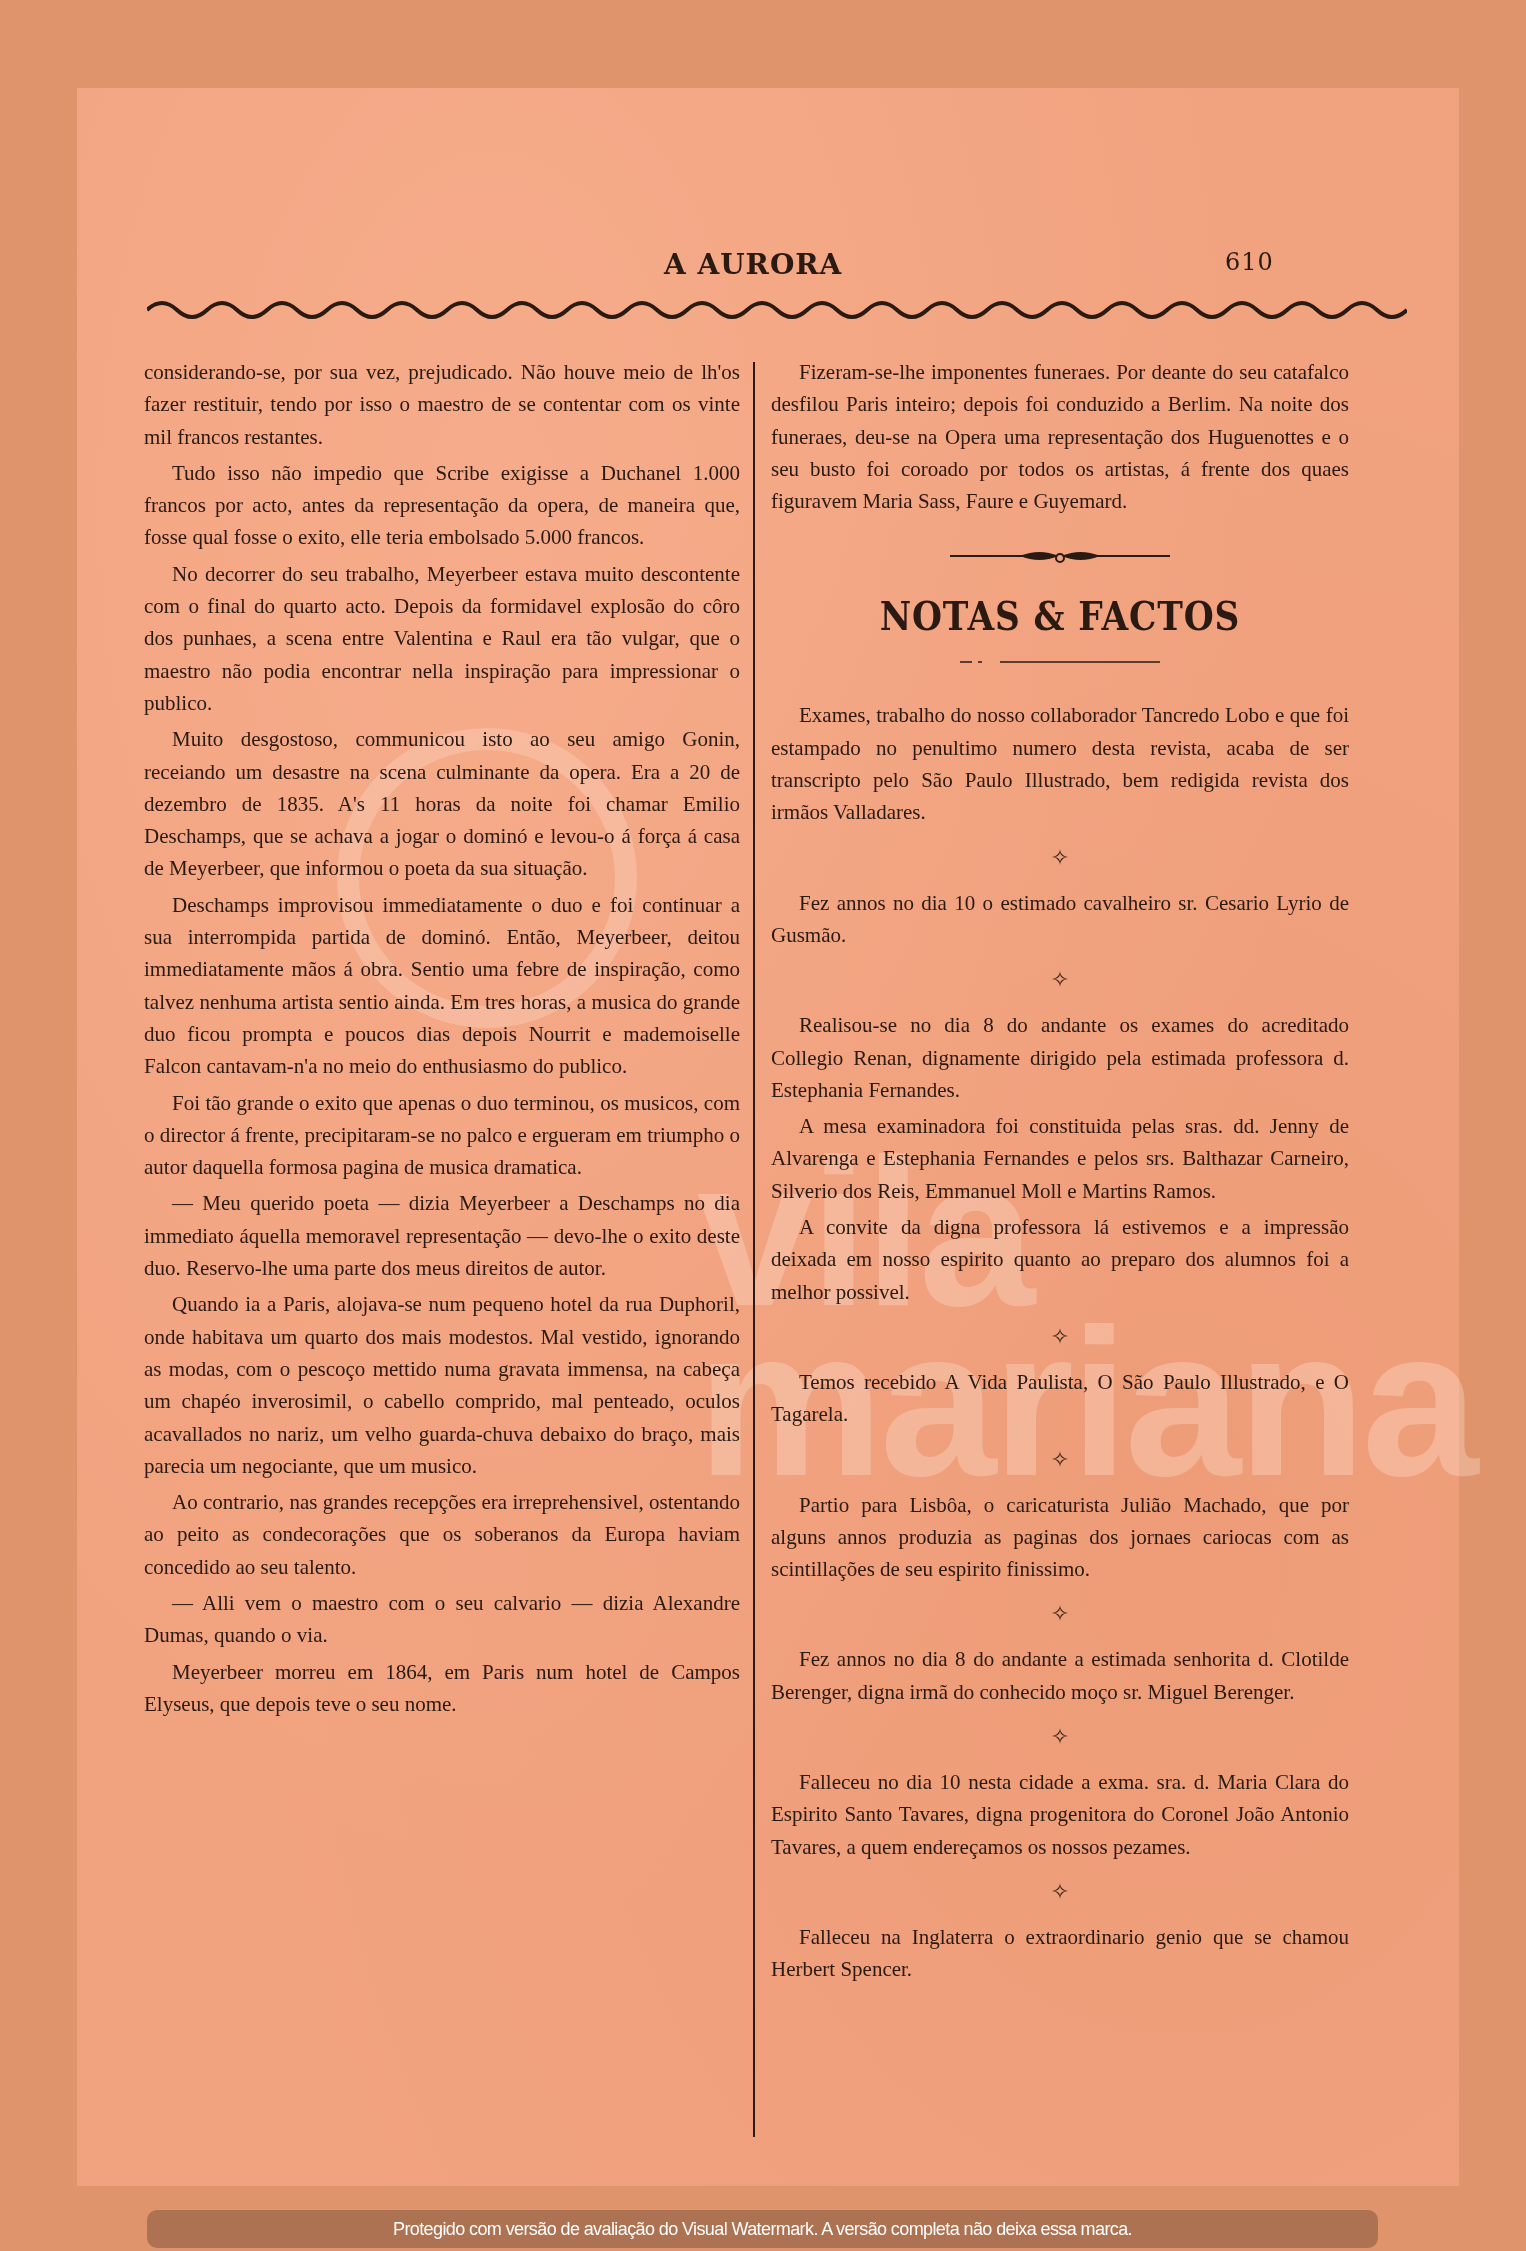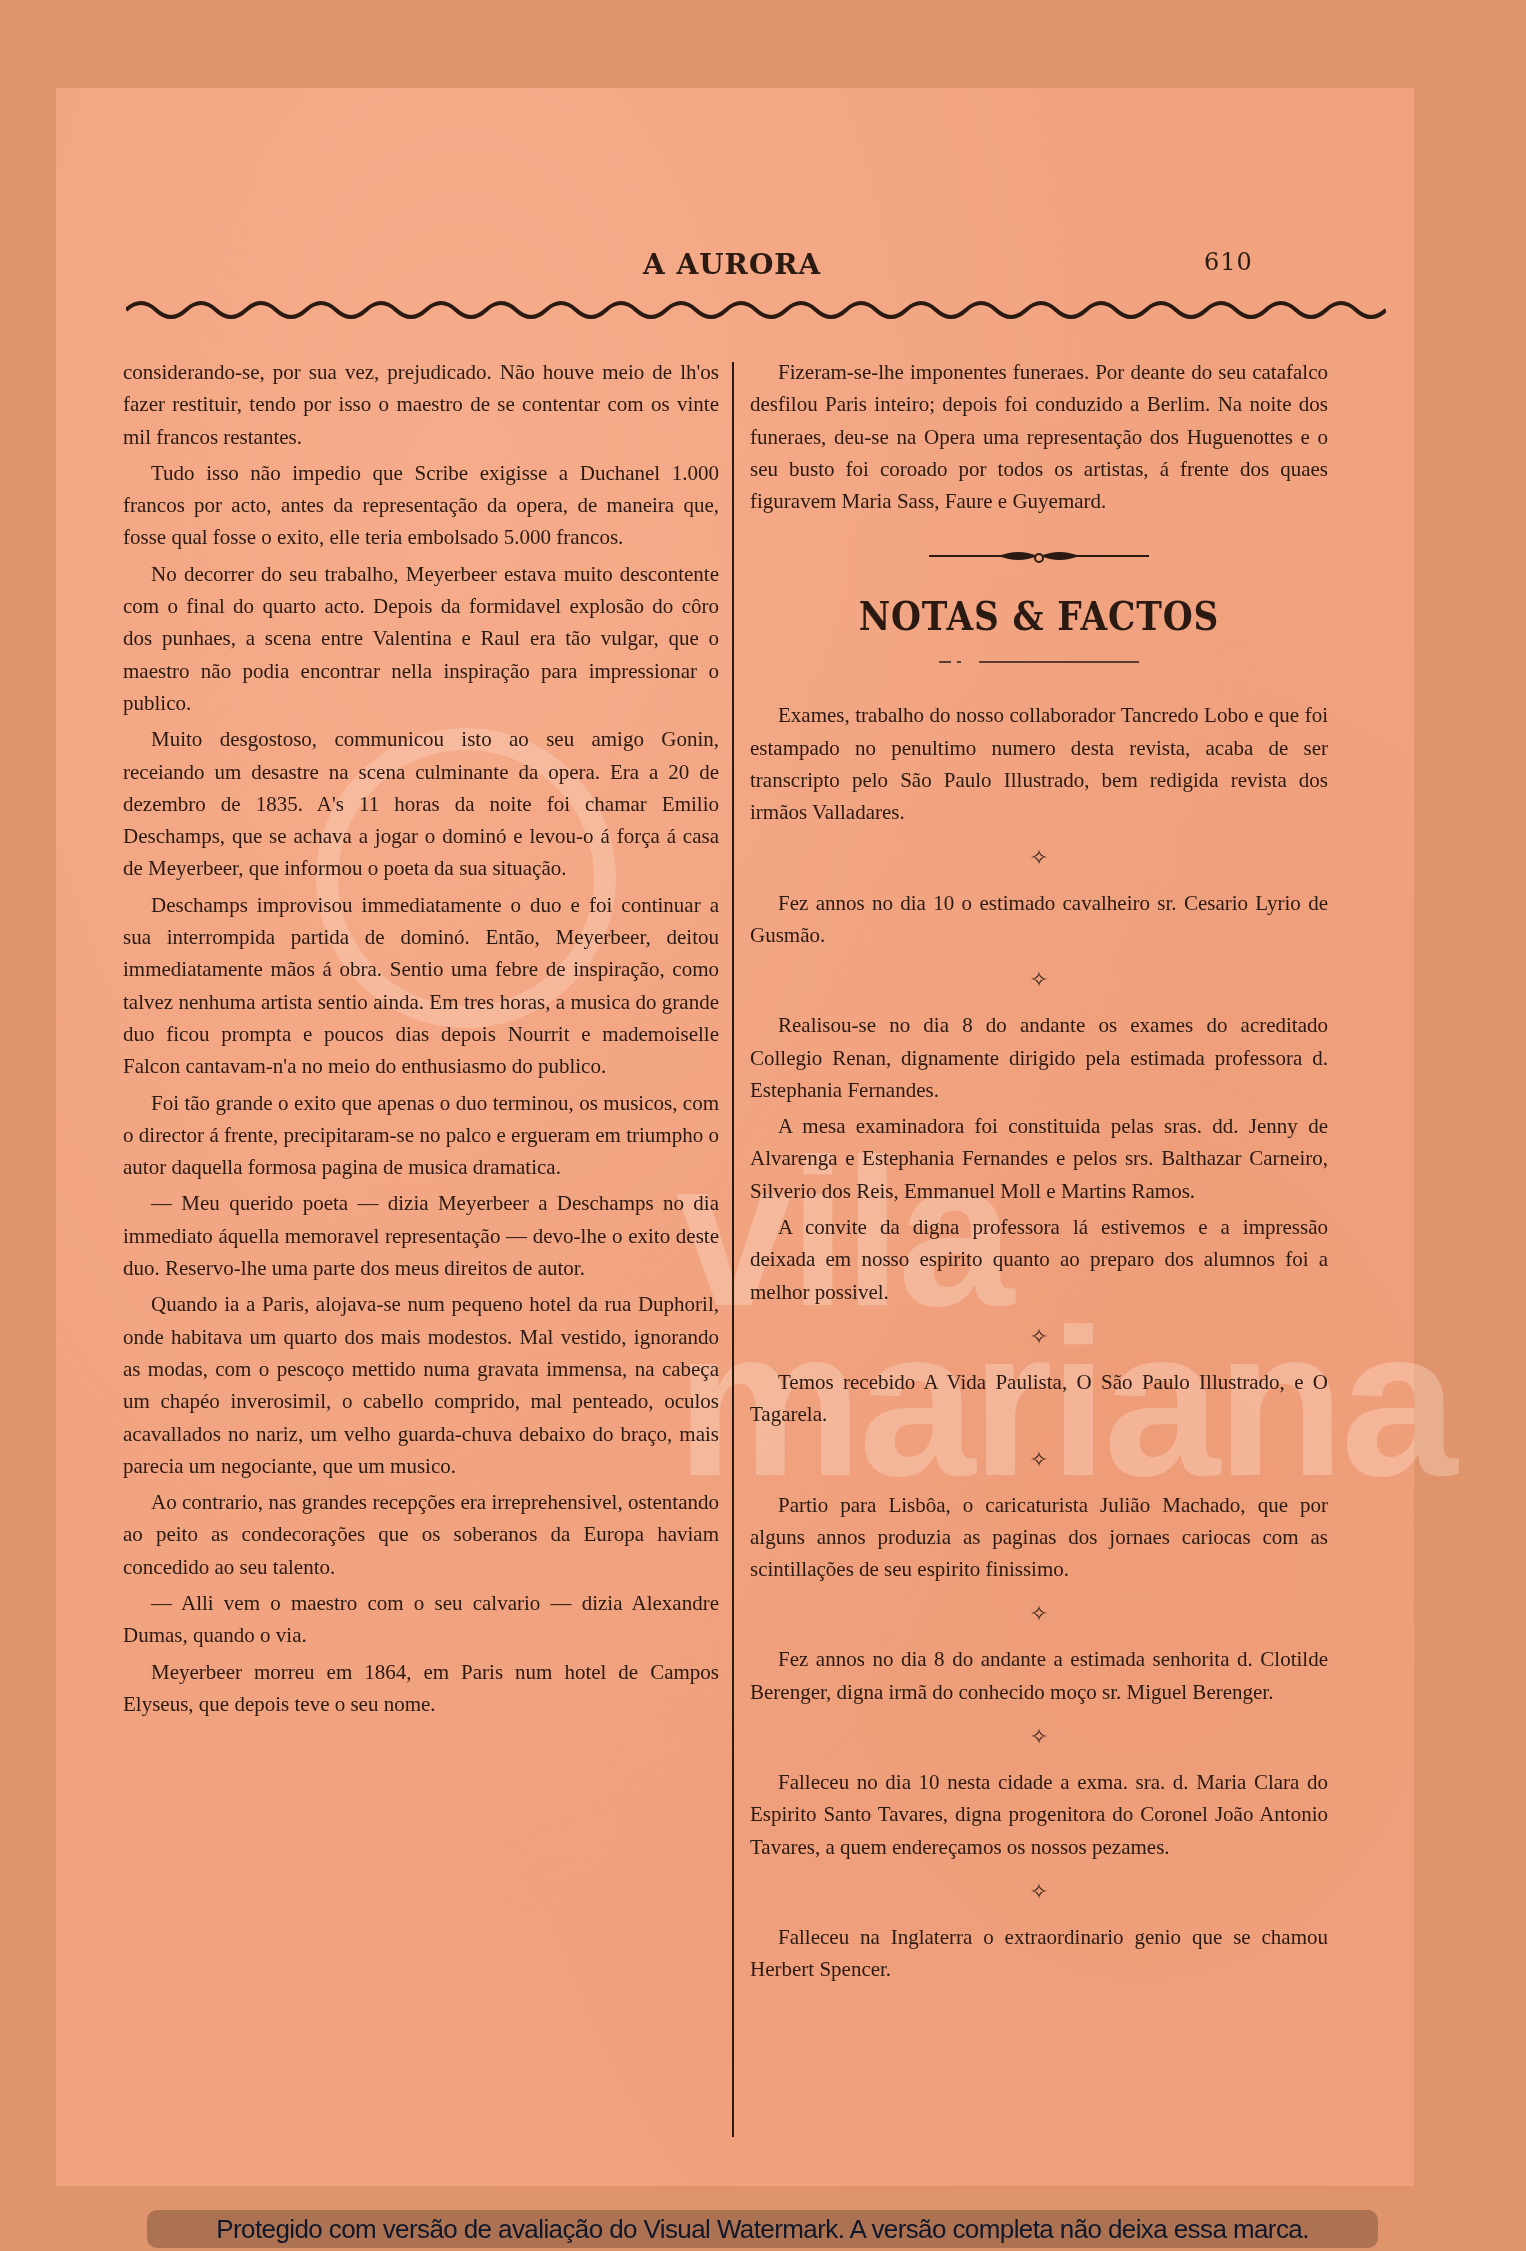--- a/index.html
+++ b/index.html
@@ -3,25 +3,26 @@
 <meta charset="utf-8">
 <style>
   html, body { margin: 0; padding: 0; }
   body {
     width: 1526px; height: 2251px; position: relative; overflow: hidden;
     background: #e0946b;
     font-family: "Liberation Serif", "DejaVu Serif", serif;
     color: #2a1a12;
   }
   .page {
-    position: absolute; left: 56px; top: 88px; width: 1358px; height: 2098px;
+    position: absolute; left: 77px; top: 88px; width: 1358px; height: 2098px;
     background:
       radial-gradient(ellipse at 30% 20%, rgba(255,190,160,0.35), transparent 60%),
       radial-gradient(ellipse at 80% 70%, rgba(230,140,100,0.25), transparent 60%),
       #f1a27f;
+    padding-left: 24px;
   }
   .running-head {
     position: absolute; top: 160px; left: 0; width: 100%;
     font-family: "DejaVu Serif", serif; font-weight: bold; font-size: 28px; letter-spacing: 1px;
   }
   .running-head .title { position: absolute; left: 587px; top: 0; }
   .running-head .pageno { position: absolute; left: 1148px; top: 0; font-size: 24px; font-weight: normal; }
   .wave-rule { position: absolute; left: 70px; top: 208px; width: 1260px; height: 24px; }
   .col-divider { position: absolute; left: 676px; top: 274px; width: 2px; height: 1775px; background: #2a1a12; }
   .col { position: absolute; font-size: 21px; line-height: 32.3px; text-align: justify; }
@@ -42,21 +43,21 @@
     border-radius: 50%; border: 22px solid rgba(255,230,215,0.28); box-sizing: border-box; pointer-events: none;
   }
   .watermark-text {
     position: absolute; left: 620px; top: 1060px; font-family: "Liberation Sans", sans-serif;
     font-weight: bold; font-size: 210px; line-height: 170px; color: rgba(255,235,222,0.30);
     pointer-events: none; letter-spacing: -4px;
   }
   .eval-bar {
     position: absolute; left: 147px; top: 2210px; width: 1231px; height: 38px;
     background: #ad7252; border-radius: 10px;
-    color: #0f172a; font-family: "Liberation Sans", sans-serif; font-size: 26px; line-height: 38px;
+    color: #ffffff; font-family: "Liberation Sans", sans-serif; font-size: 18px; line-height: 38px;
     text-align: center; letter-spacing: -0.6px; transform-origin: center;
   }
 </style>
 </head>
 <body>
 
 <div class="page">
 
   <div class="running-head">
     <span class="title">A AURORA</span>

